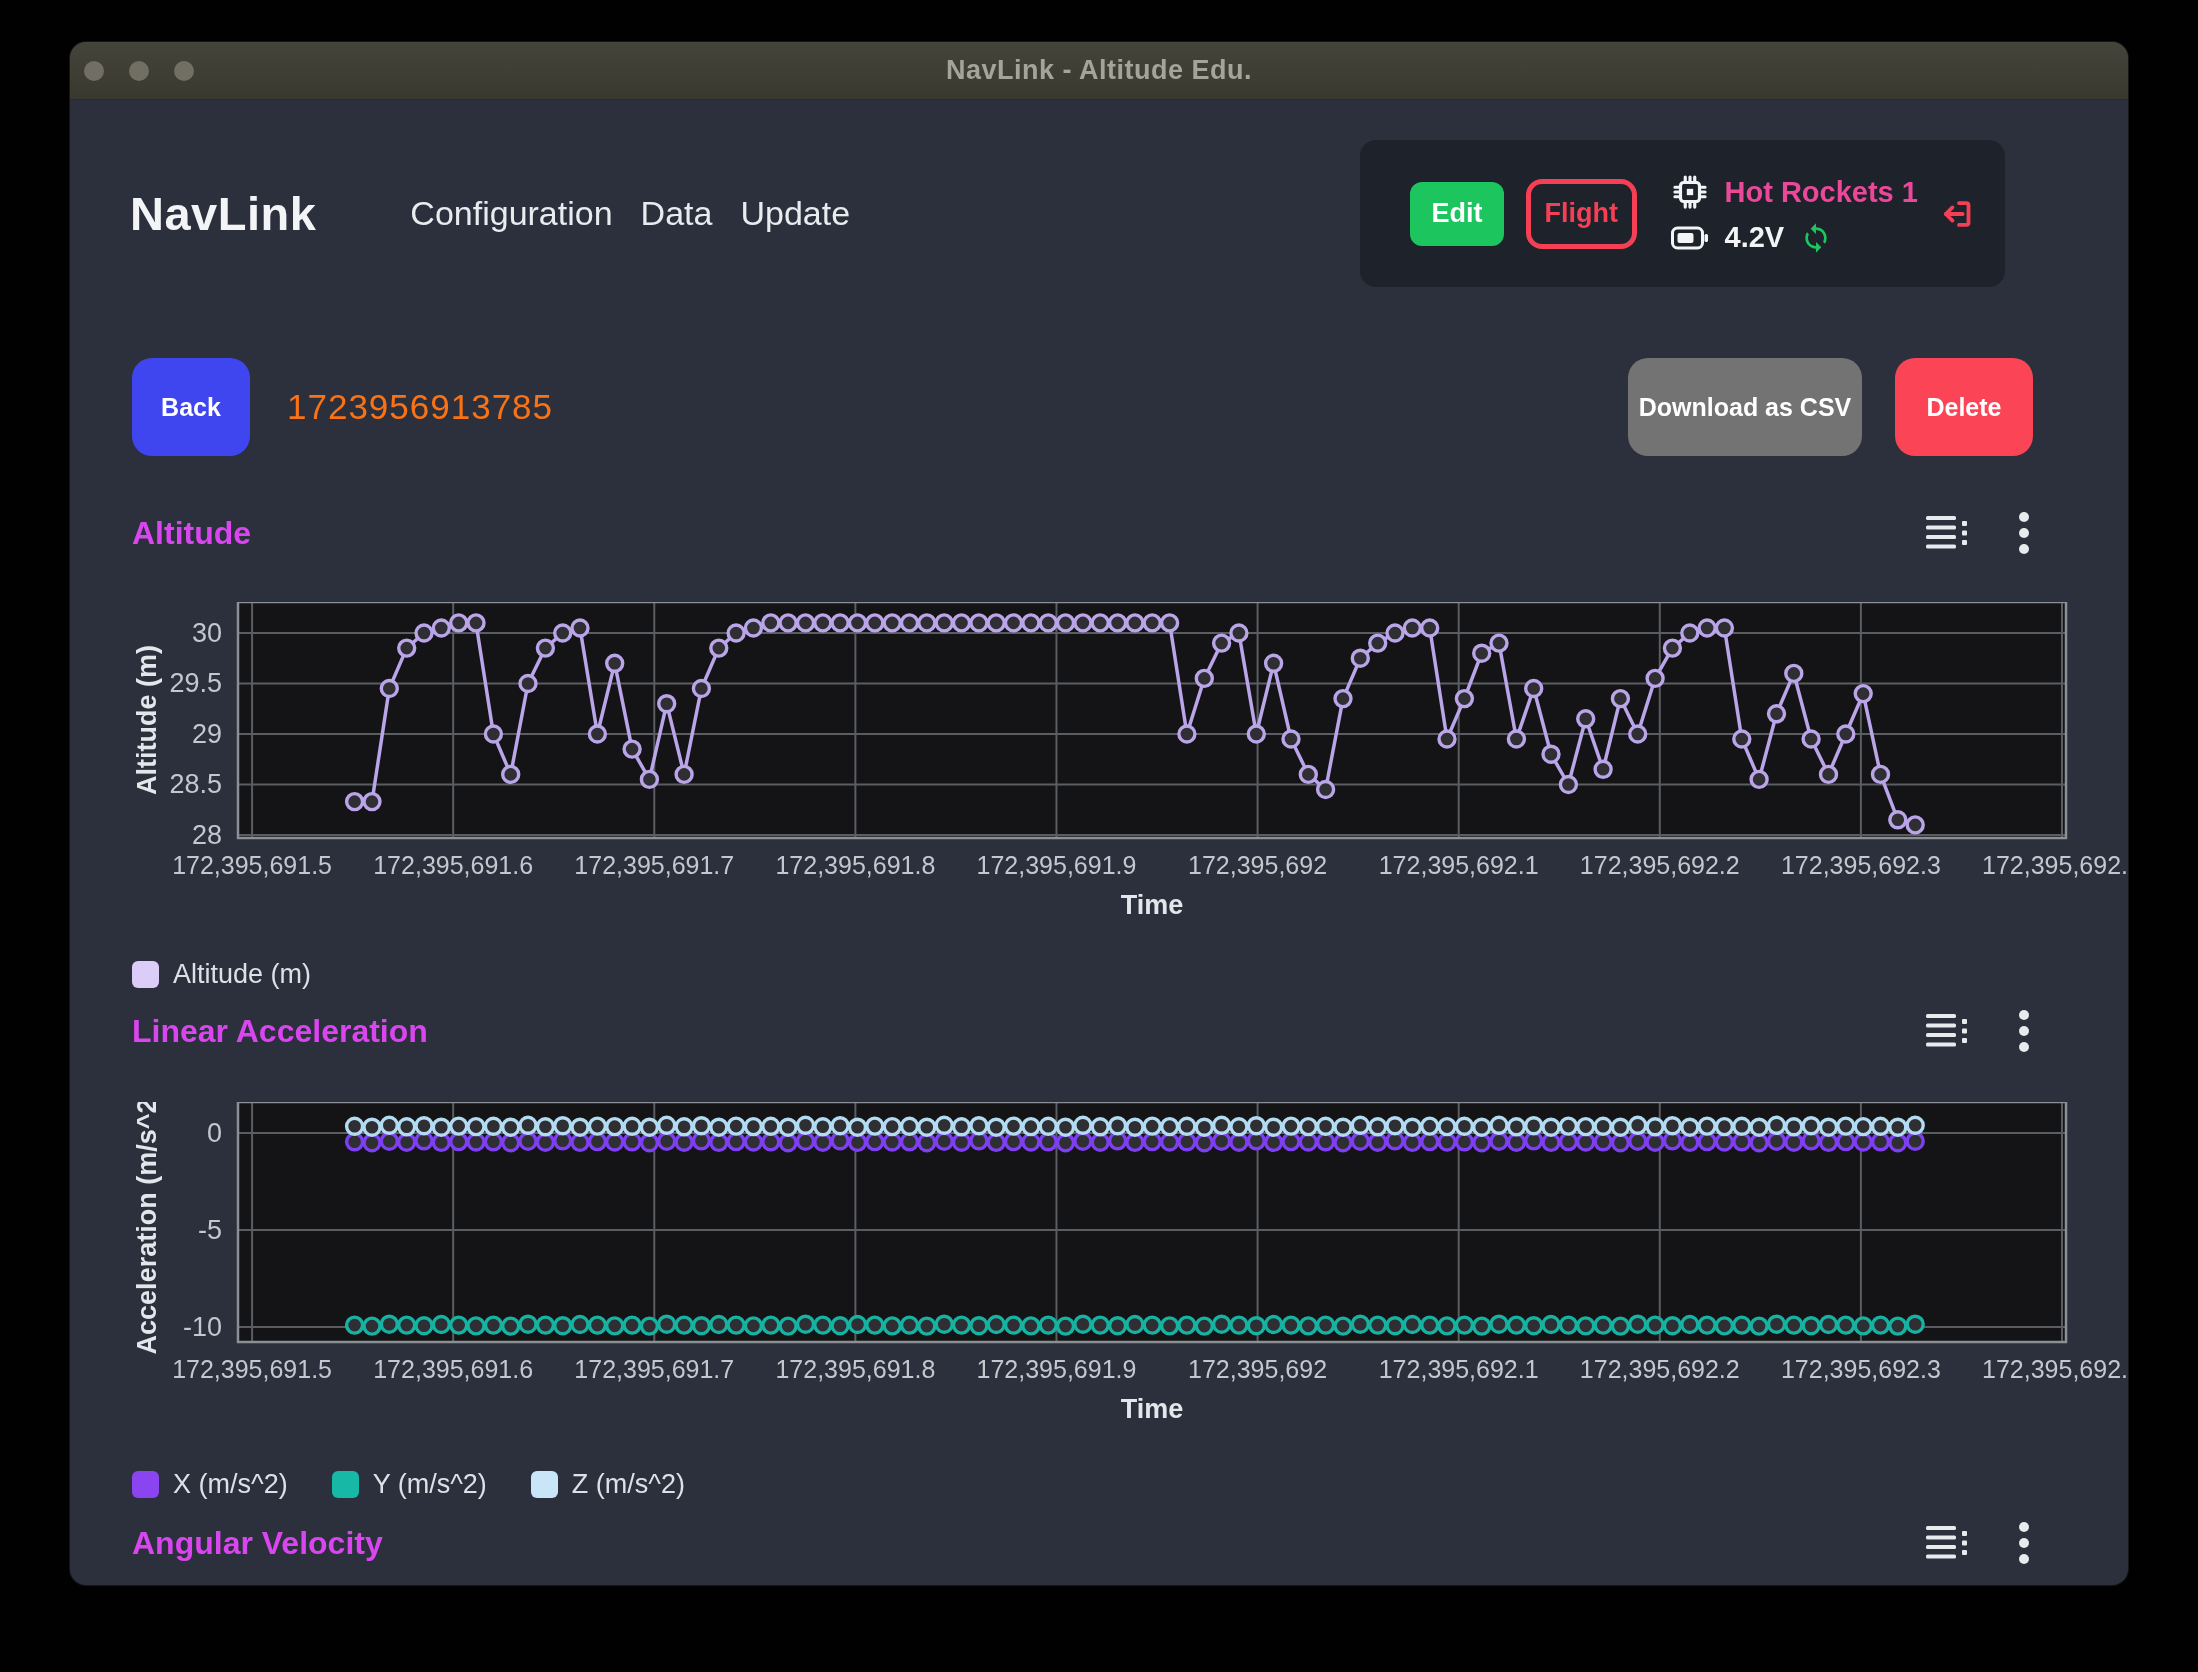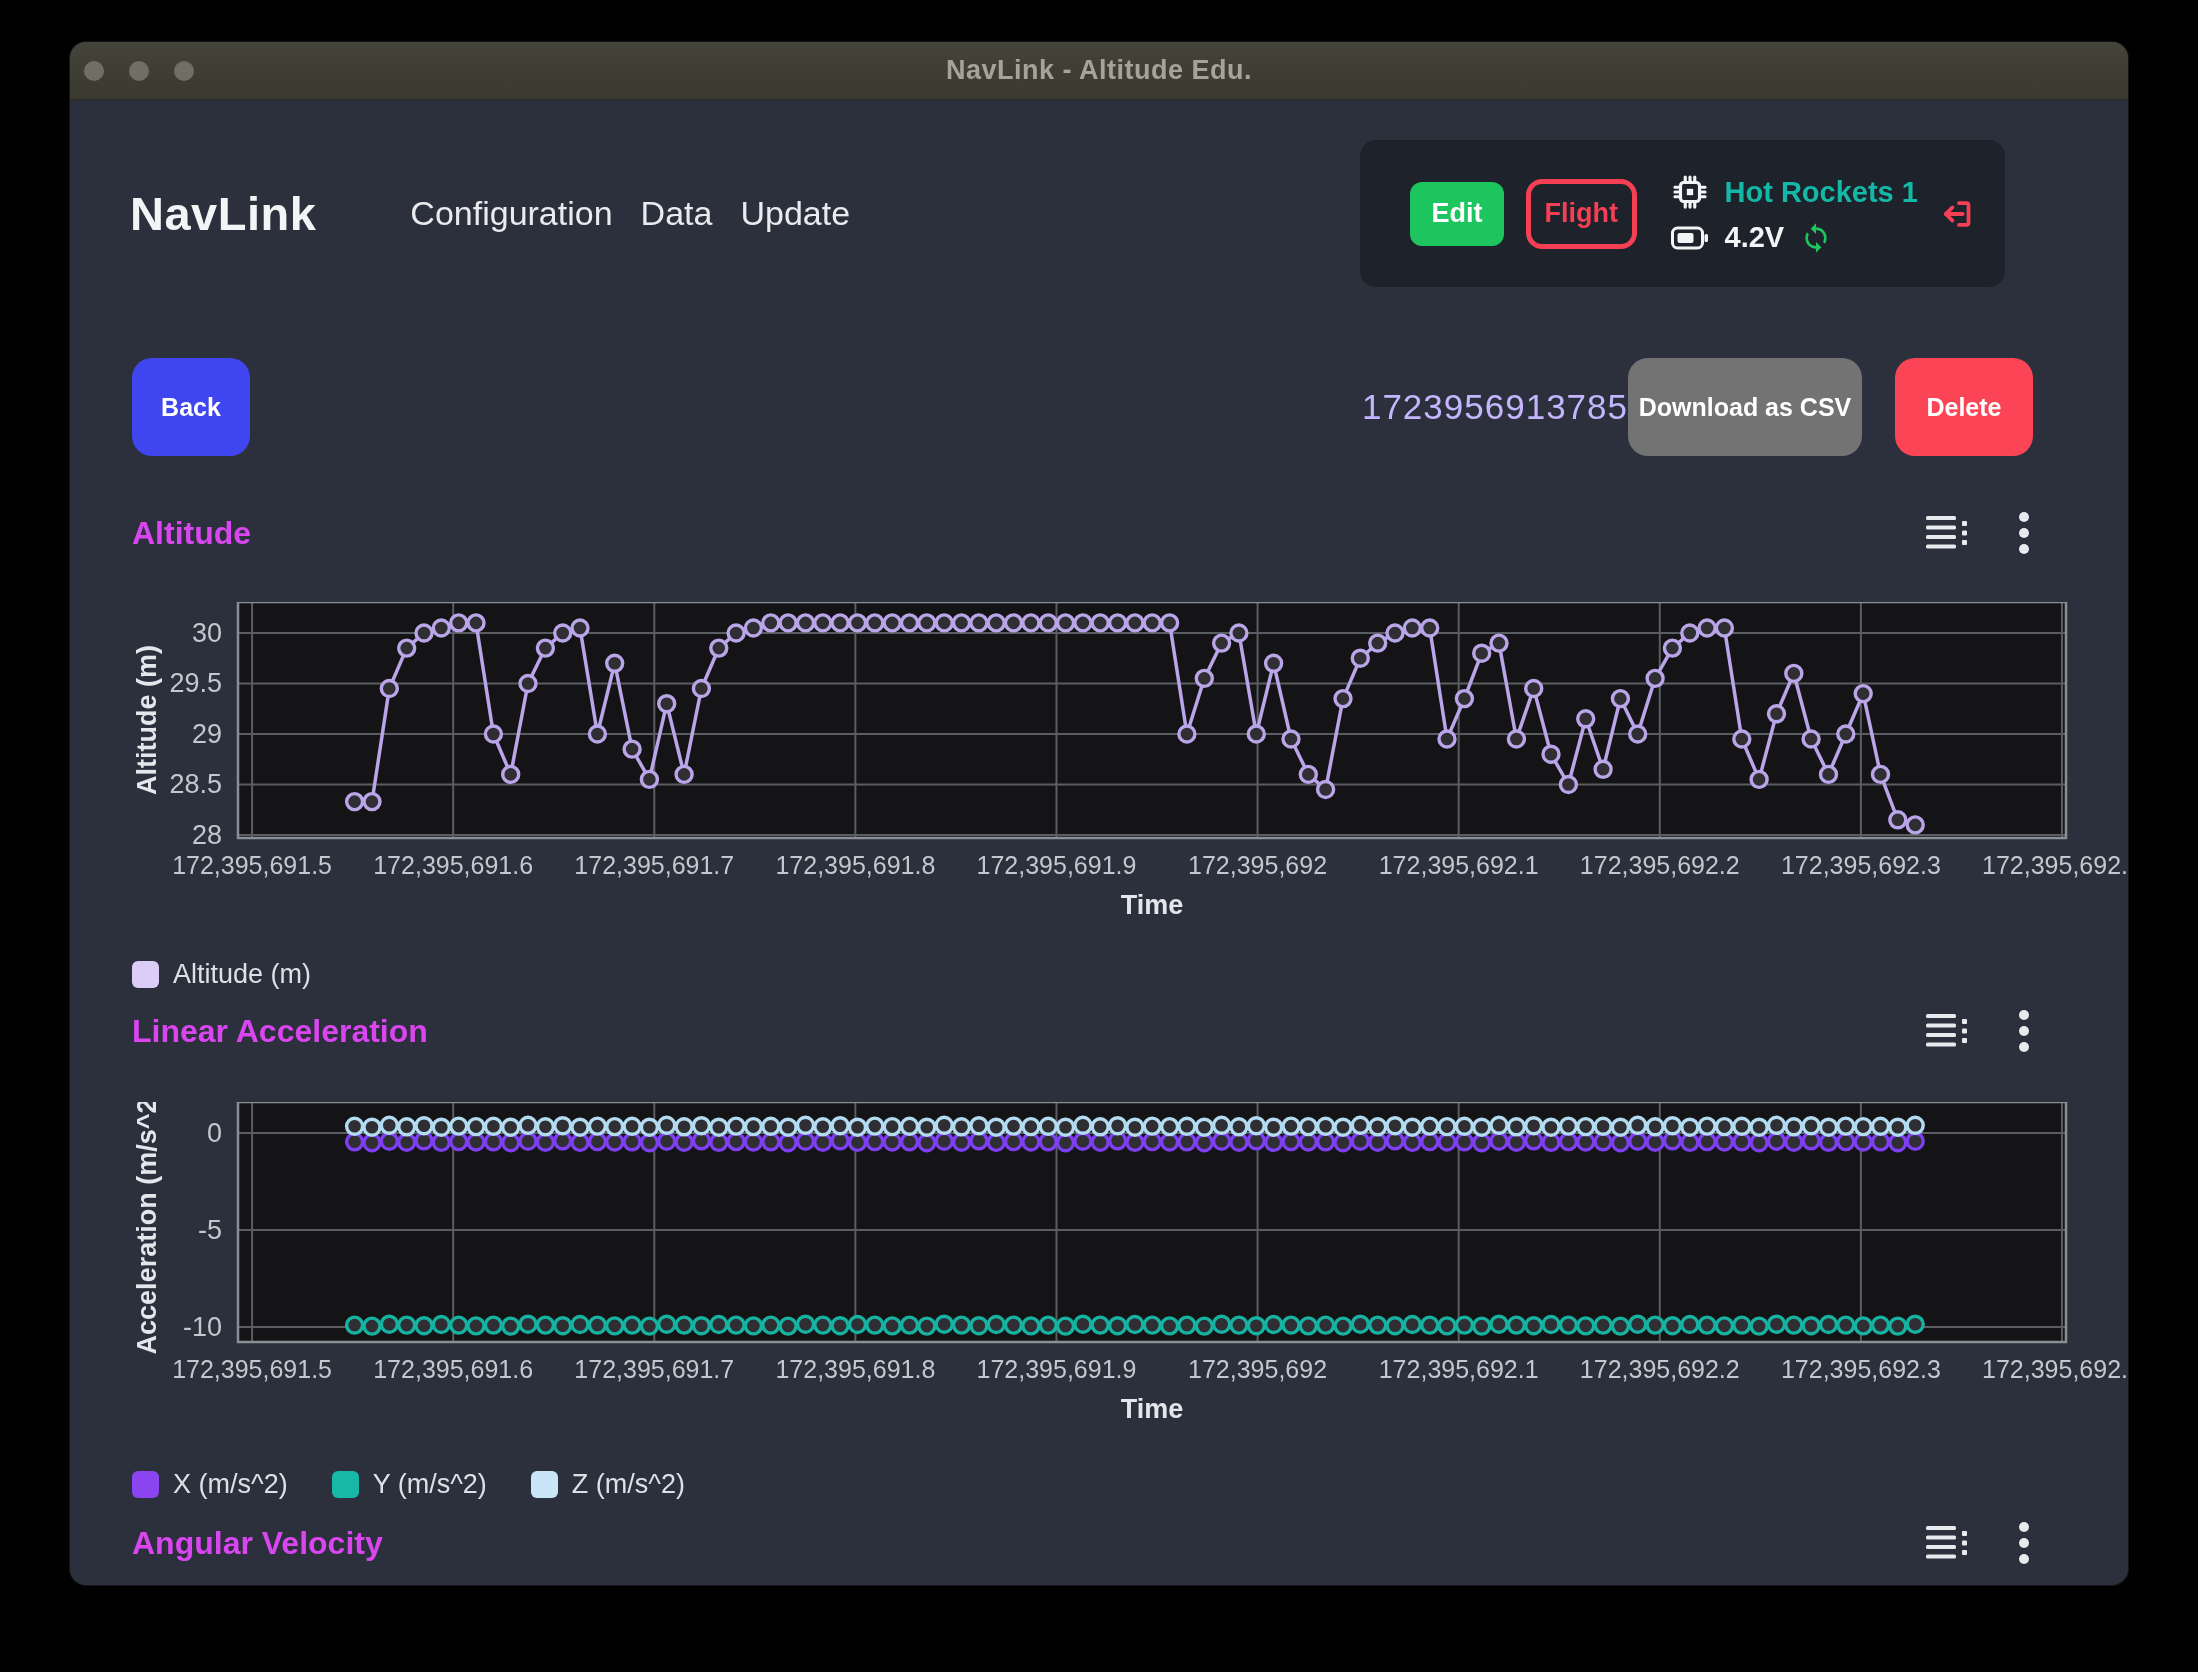--- a/index.html
+++ b/index.html
@@ -37,30 +37,30 @@
   .btn-edit {
     width:118px; height:64px; background:#1dc55e; border:none; border-radius:12px;
     color:#fff; font-size:27px; font-weight:700; font-family:inherit; cursor:pointer;
   }
   .btn-flight {
     width:136px; height:70px; background:transparent; border:5px solid #f43f54; border-radius:16px;
     color:#f43f54; font-size:27px; font-weight:600; font-family:inherit; cursor:pointer;
   }
   .status-col { display:flex; flex-direction:column; gap:10px; margin-left:12px; }
   .status-row { display:flex; align-items:center; gap:16px; }
-  .status-name { color:#14b8a6; font-size:29px; font-weight:700; white-space:nowrap; }
+  .status-name { color:#ec4899; font-size:29px; font-weight:700; white-space:nowrap; }
   .status-volt { color:#f3f4f6; font-size:29px; font-weight:700; }
   .icon-svg { display:block; }
   .disconnect { margin-left:auto; cursor:pointer; }
 
   
   .toolbar { position:absolute; left:62px; top:316px; right:95px; height:98px; display:flex; align-items:center; }
   .btn { border:none; border-radius:20px; color:#fff; font-weight:700; font-family:inherit; font-size:25px; cursor:pointer; }
   .btn-back { width:118px; height:98px; background:#4046ef; }
-  .record-id { flex:1; text-align:right; color:#c4b5fd; font-size:35px; font-weight:500; letter-spacing:1px; }
+  .record-id { flex:1; text-align:left; color:#f97316; font-size:35px; font-weight:500; letter-spacing:1px;padding-left:37px; }
   .btn-download { width:234px; height:98px; background:#737373; }
   .btn-delete { width:138px; height:98px; background:#fb4455; margin-left:33px; }
 
   
   .section-header { position:absolute; left:62px; right:98px; height:42px; display:flex; align-items:center; justify-content:space-between; }
   .section-title { color:#d946ef; font-size:32px; font-weight:700; }
   .section-icons { display:flex; align-items:center; gap:48px; }
   .hdr-icon { cursor:pointer; display:block; }
 
   

